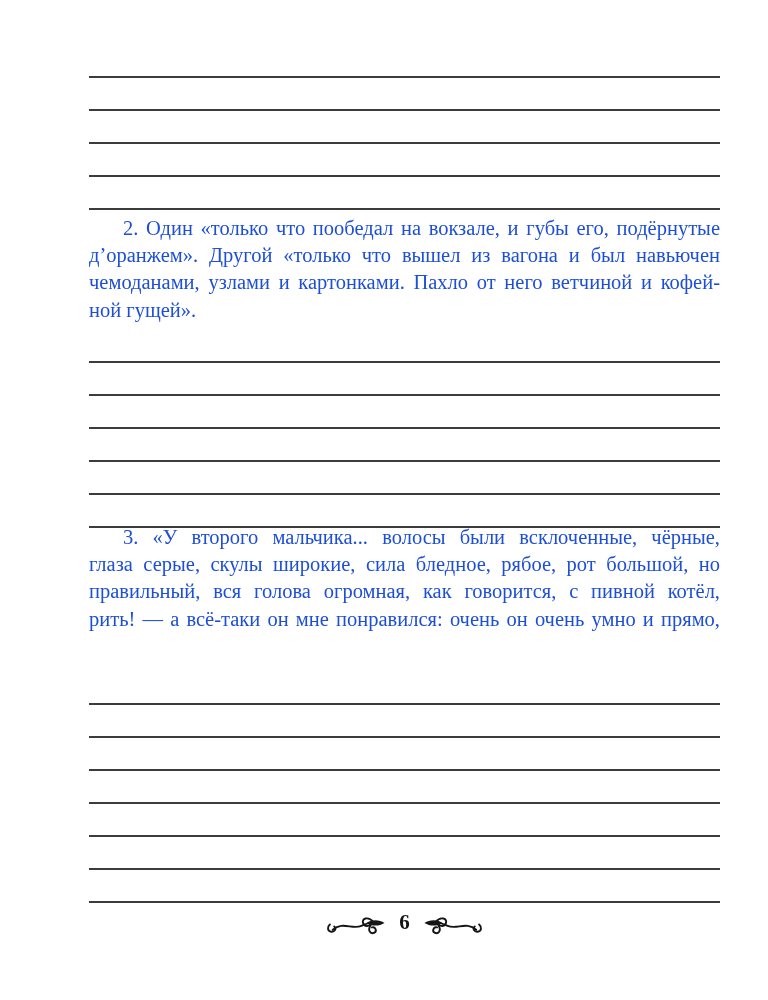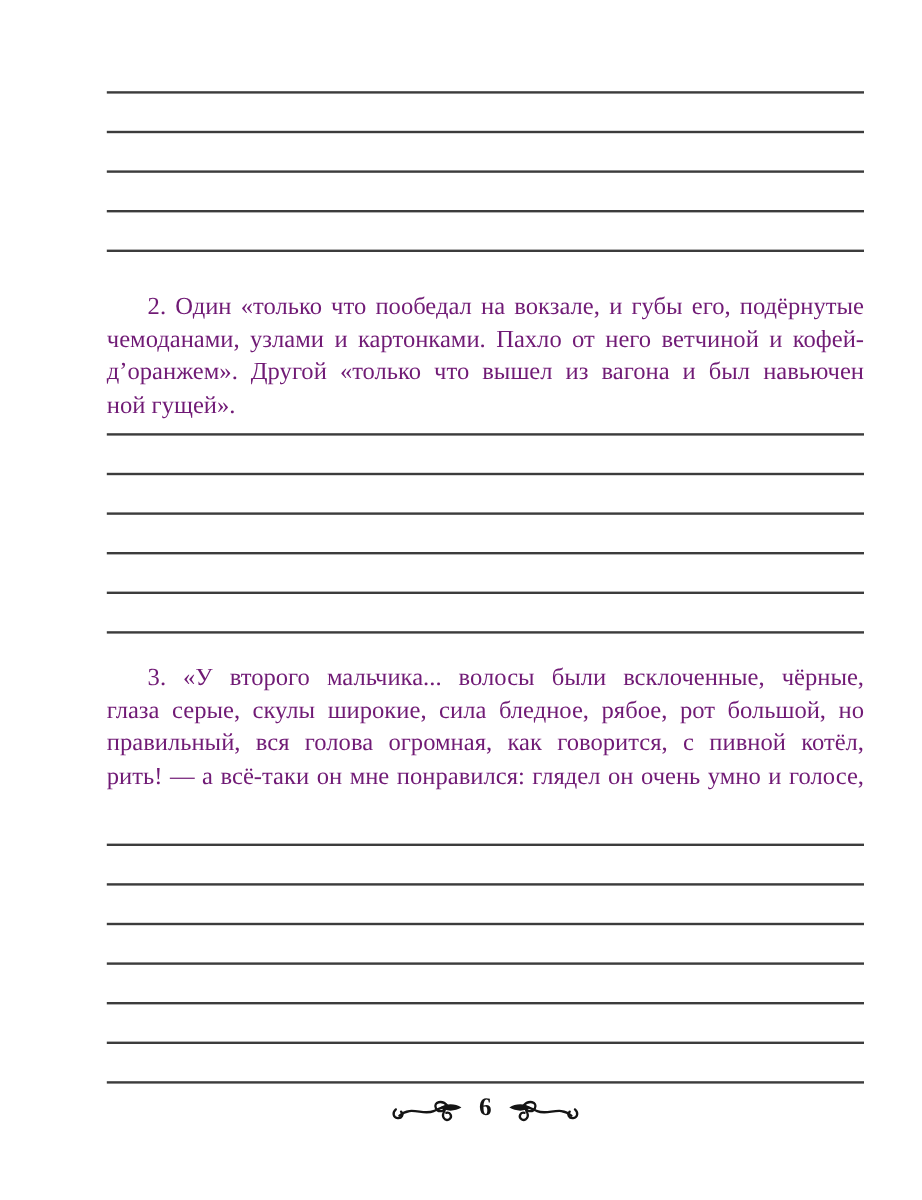--- a/index.html
+++ b/index.html
@@ -29,22 +29,21 @@
     margin-bottom: 31px;
   }
 
   
   .para {
     position: absolute;
     left: 89px;
     width: 631px;
     font-size: 20.5px;
     line-height: 27.2px;
-    color: #701a75;
-    margin-top: 28px;
+    color: #1d4ed8;
   }
   .para.p2 { top: 215px; }
   .para.p3 { top: 524px; }
   .pline {
     text-align: justify;
     text-align-last: justify;
     white-space: nowrap;
   }
   .pline.first { text-indent: 34px; }
   .pline.last  { text-align-last: left; white-space: normal; }
@@ -79,39 +78,39 @@
   <div class="rules g1">
     <div class="rule"></div>
     <div class="rule"></div>
     <div class="rule"></div>
     <div class="rule"></div>
     <div class="rule"></div>
   </div>
 
   <div class="para p2">
     <div class="pline first">2. Один «только что пообедал на вокзале, и губы его, подёрнутые</div>
+    <div class="pline">д’оранжем». Другой «только что вышел из вагона и был навьючен</div>
     <div class="pline">чемоданами, узлами и картонками. Пахло от него ветчиной и кофей-</div>
-    <div class="pline">д’оранжем». Другой «только что вышел из вагона и был навьючен</div>
     <div class="pline last">ной гущей».</div>
   </div>
 
   <div class="rules g2">
     <div class="rule"></div>
     <div class="rule"></div>
     <div class="rule"></div>
     <div class="rule"></div>
     <div class="rule"></div>
     <div class="rule"></div>
   </div>
 
   <div class="para p3">
     <div class="pline first">3. «У второго мальчика... волосы были всклоченные, чёрные,</div>
     <div class="pline">глаза серые, скулы широкие, сила бледное, рябое, рот большой, но</div>
     <div class="pline">правильный, вся голова огромная, как говорится, с пивной котёл,</div>
-    <div class="pline">рить! — а всё-таки он мне понравился: глядел он очень умно и голосе,</div>
+    <div class="pline">рить! — а всё-таки он мне понравился: очень он очень умно и прямо,</div>
   </div>
 
   <div class="rules g3">
     <div class="rule"></div>
     <div class="rule"></div>
     <div class="rule"></div>
     <div class="rule"></div>
     <div class="rule"></div>
     <div class="rule"></div>
     <div class="rule"></div>

